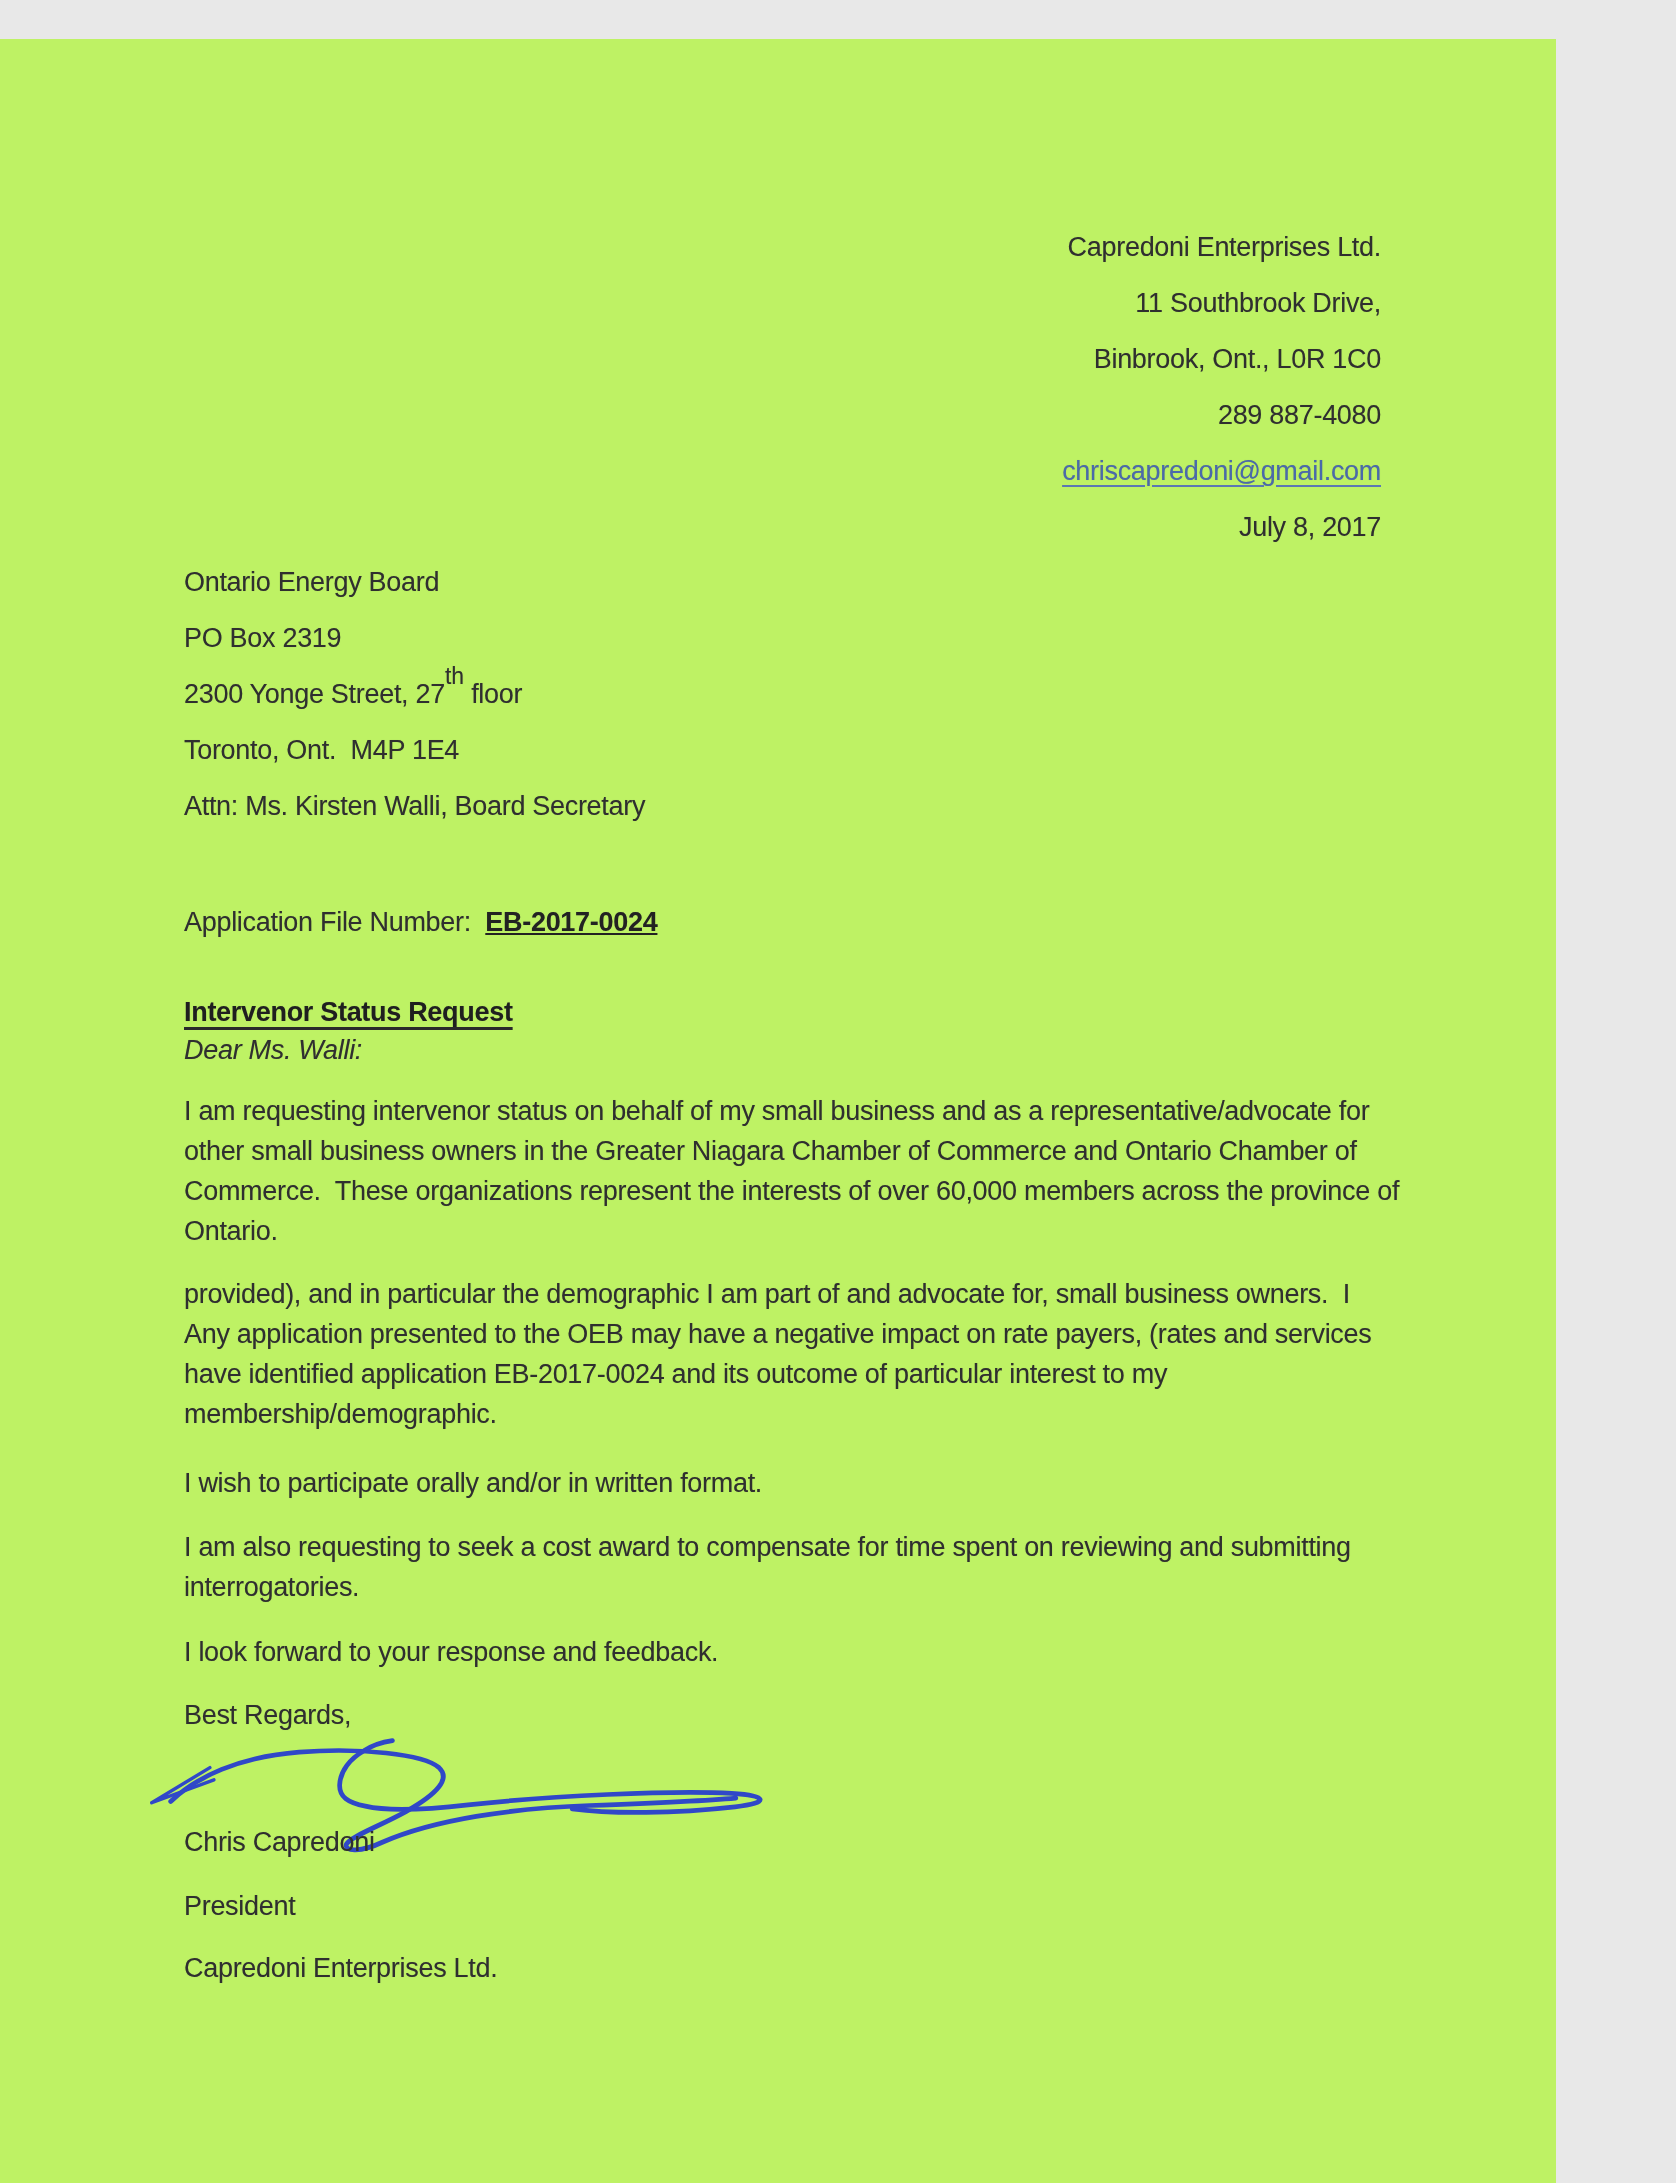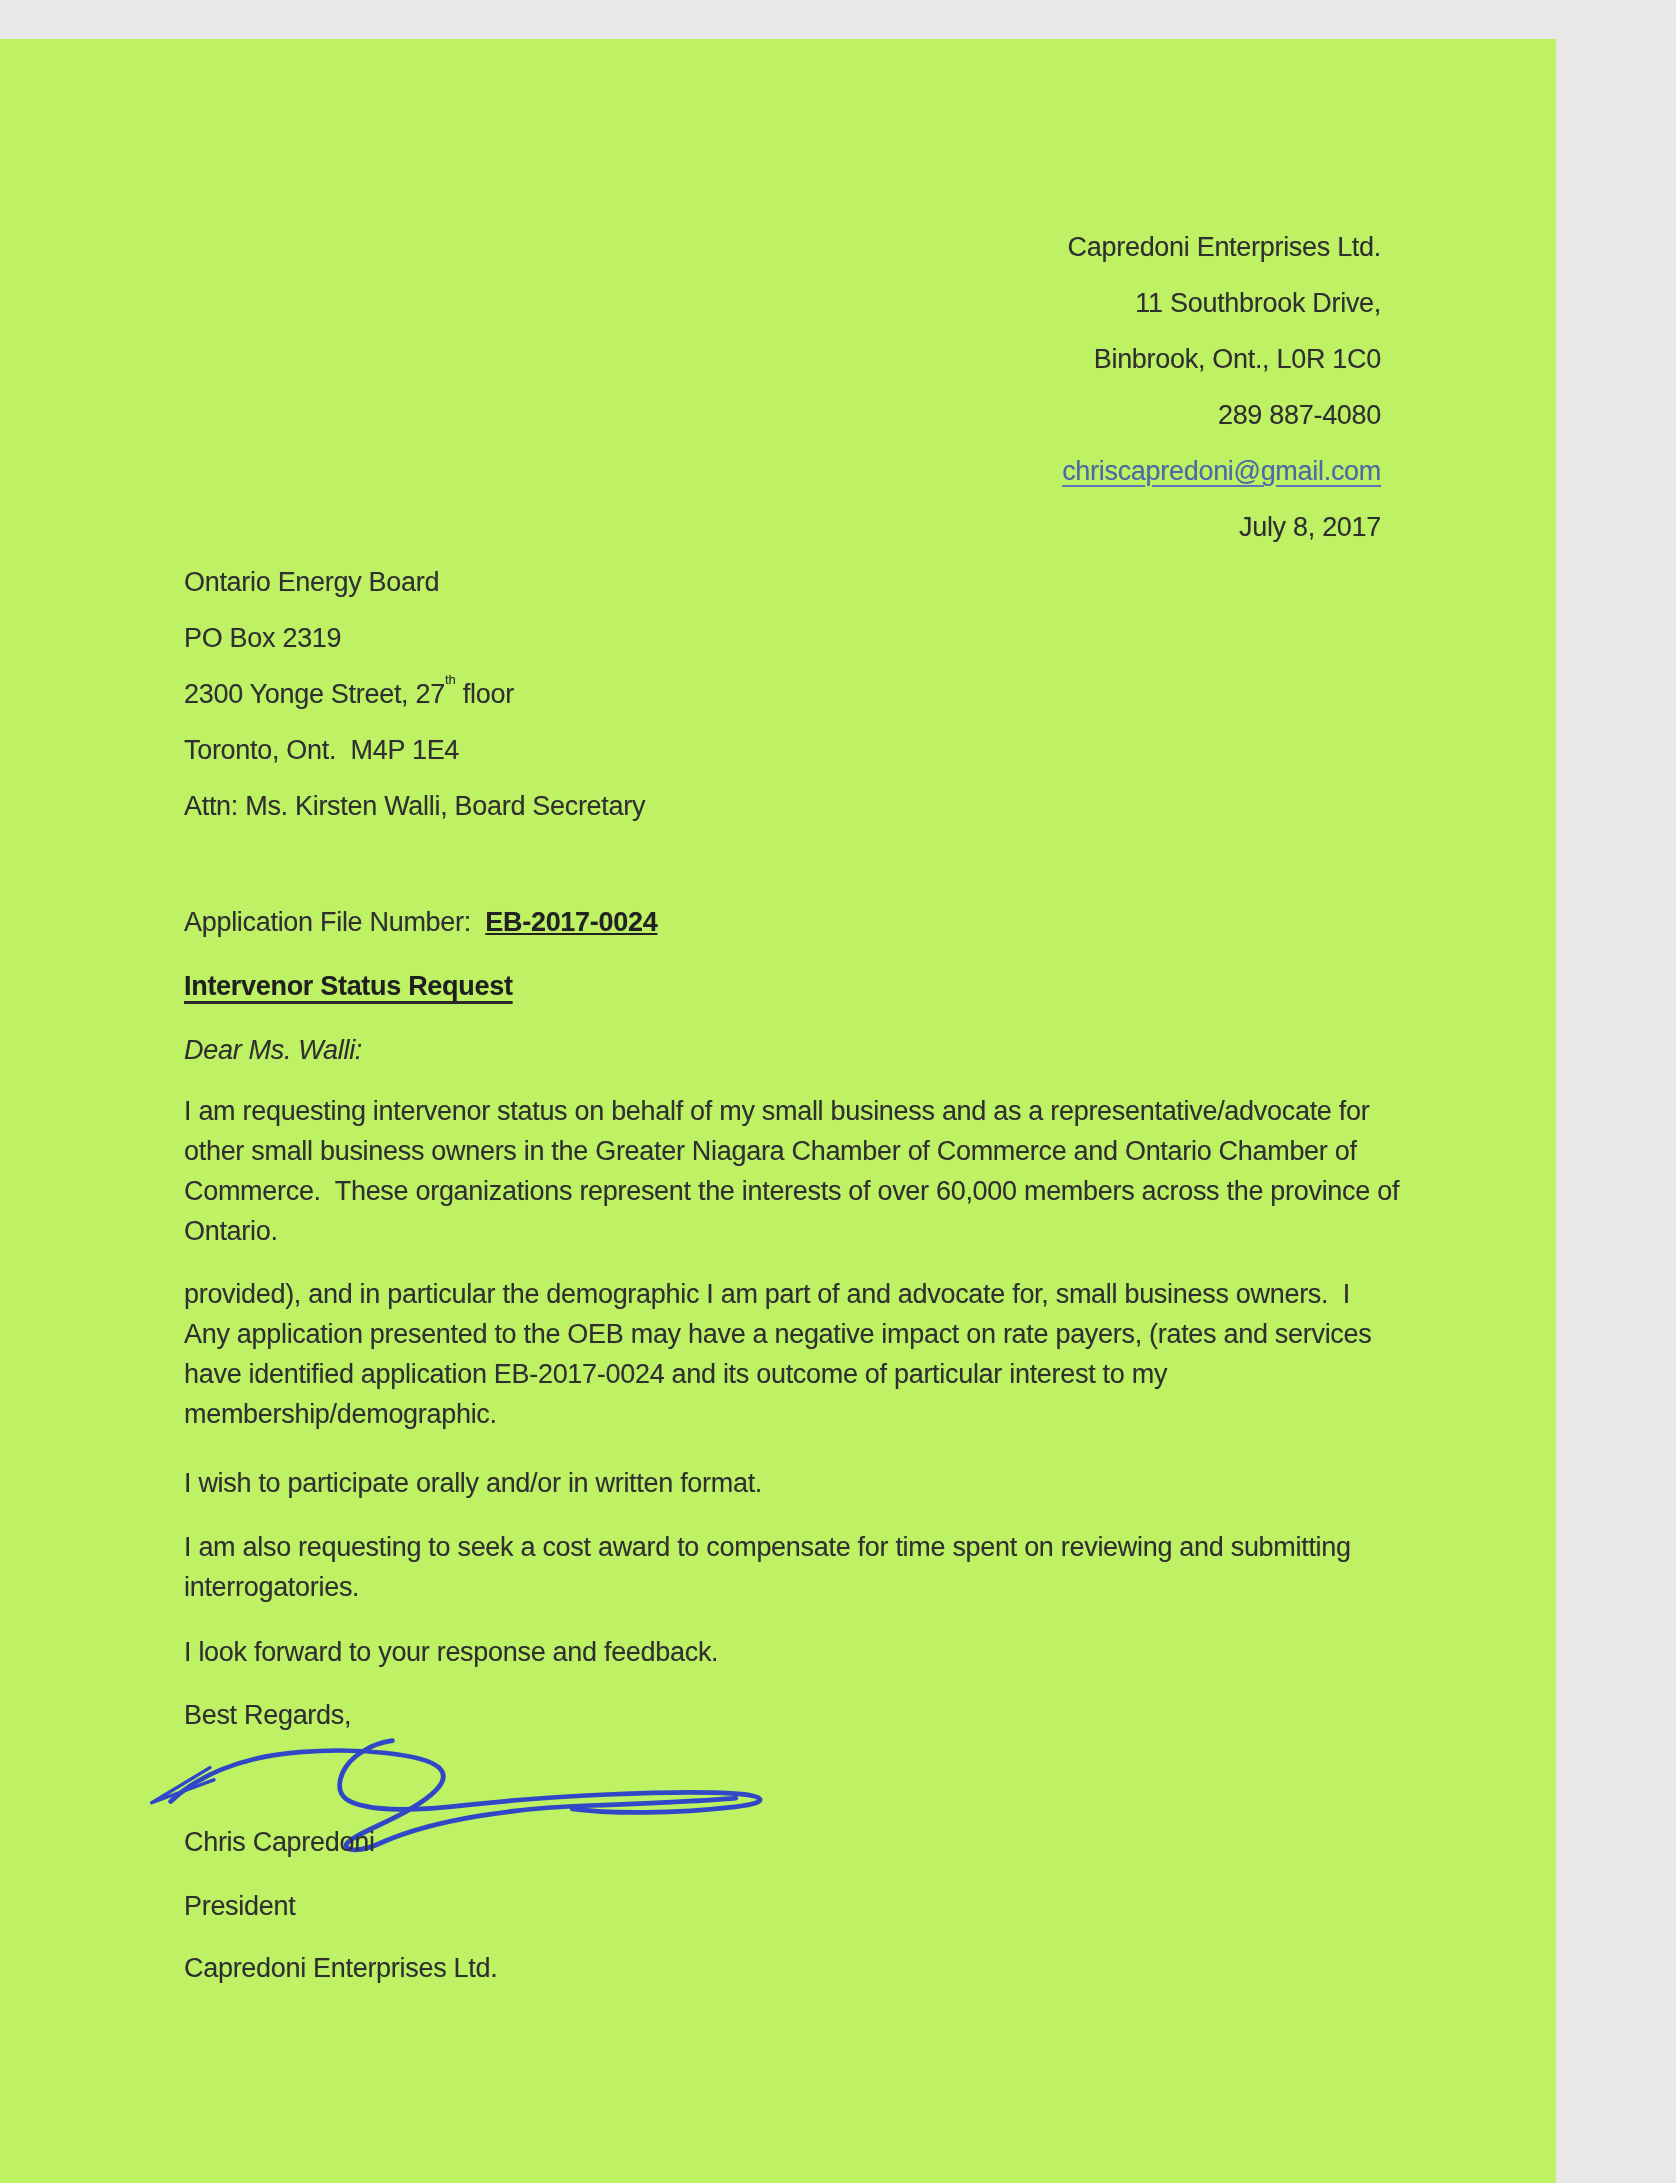--- a/index.html
+++ b/index.html
@@ -45,39 +45,39 @@
   .email-link {
     color: #4a6aab;
     text-decoration: underline;
     text-decoration-thickness: 2px;
     text-underline-offset: 4.7px;
     text-decoration-color: #5a77b4;
     cursor: pointer;
   }
 
   sup.ord {
-    font-size: 13px;
+    font-size: 23px;
     letter-spacing: -0.1px;
     position: relative;
     top: -9.5px;
     line-height: 0;
   }
 
   .single-line {
     position: absolute;
     left: 184px;
     line-height: 40px;
     white-space: pre;
   }
 
   .ref-line   { top: 863px; }
   .ref-value  { font-weight: bold; color: #222222; text-decoration: underline; }
 
   .subject-heading {
-    top: 927px;
+    top: 953px;
     font-weight: bold;
     color: #1f1f1f;
     text-decoration: underline;
     text-decoration-thickness: 2.7px;
     text-underline-offset: 6px;
     text-decoration-color: #2a2a2a;
   }
 
   .salutation-line { top: 991px; font-style: italic; }
 

